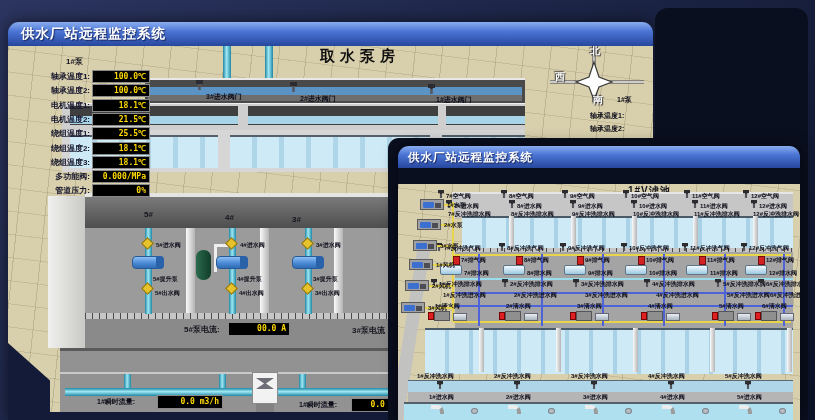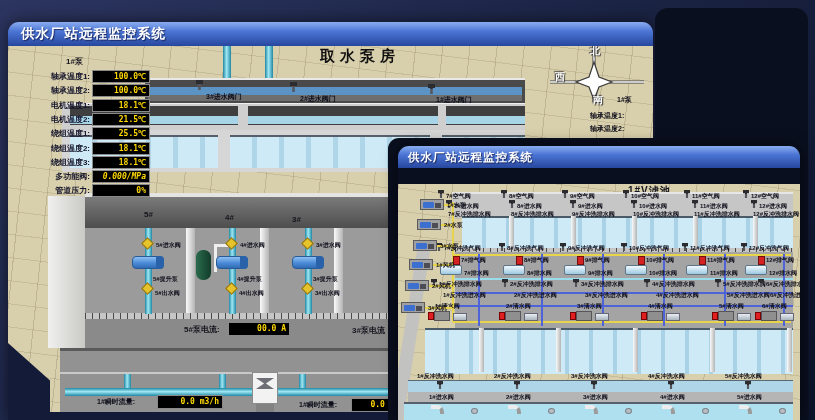--- a/index.html
+++ b/index.html
@@ -159,21 +159,21 @@
         <div class="lcd" style="left: 84px; top: 53px; width: 58px; height: 13px;">18.1℃</div>
         <div class="plabel" style="left: 4px; top: 68px; width: 78px; height: 12px;">电机温度2:</div>
         <div class="lcd" style="left: 84px; top: 67px; width: 58px; height: 13px;">21.5℃</div>
         <div class="plabel" style="left: 4px; top: 82px; width: 78px; height: 12px;">绕组温度1:</div>
         <div class="lcd" style="left: 84px; top: 81px; width: 58px; height: 13px;">25.5℃</div>
         <div class="plabel" style="left: 4px; top: 97px; width: 78px; height: 12px;">绕组温度2:</div>
         <div class="lcd" style="left: 84px; top: 96px; width: 58px; height: 13px;">18.1℃</div>
         <div class="plabel" style="left: 4px; top: 111px; width: 78px; height: 12px;">绕组温度3:</div>
         <div class="lcd" style="left: 84px; top: 110px; width: 58px; height: 13px;">18.1℃</div>
         <div class="plabel" style="left: 4px; top: 125px; width: 78px; height: 12px;">多功能阀:</div>
-        <div class="lcd" style="left: 84px; top: 124px; width: 58px; height: 13px; font-style: italic;">0.000/MPa</div>
+        <div class="lcd" style="left: 84px; top: 124px; width: 58px; height: 13px;">0.000/MPa</div>
         <div class="plabel" style="left: 4px; top: 139px; width: 78px; height: 12px;">管道压力:</div>
         <div class="lcd" style="left: 84px; top: 138px; width: 58px; height: 13px;">0%</div>
         <div class="lbl8" style="left: 136px; top: 164px;">5#</div>
         <div class="lbl8" style="left: 217px; top: 167px;">4#</div>
         <div class="lbl8" style="left: 284px; top: 169px;">3#</div>
         <div class="pipeV" style="left: 137px; top: 182px; width: 7px; height: 86px;"></div>
         <div class="yvalve" style="left: 135px; top: 193px;"></div>
         <div class="lbl" style="left: 148px; top: 196px;">5#进水阀</div>
         <div class="pumpbody" style="left: 124px; top: 210px; width: 32px; height: 13px;"></div>
         <div class="lbl" style="left: 145px; top: 230px;">5#提升泵</div>

